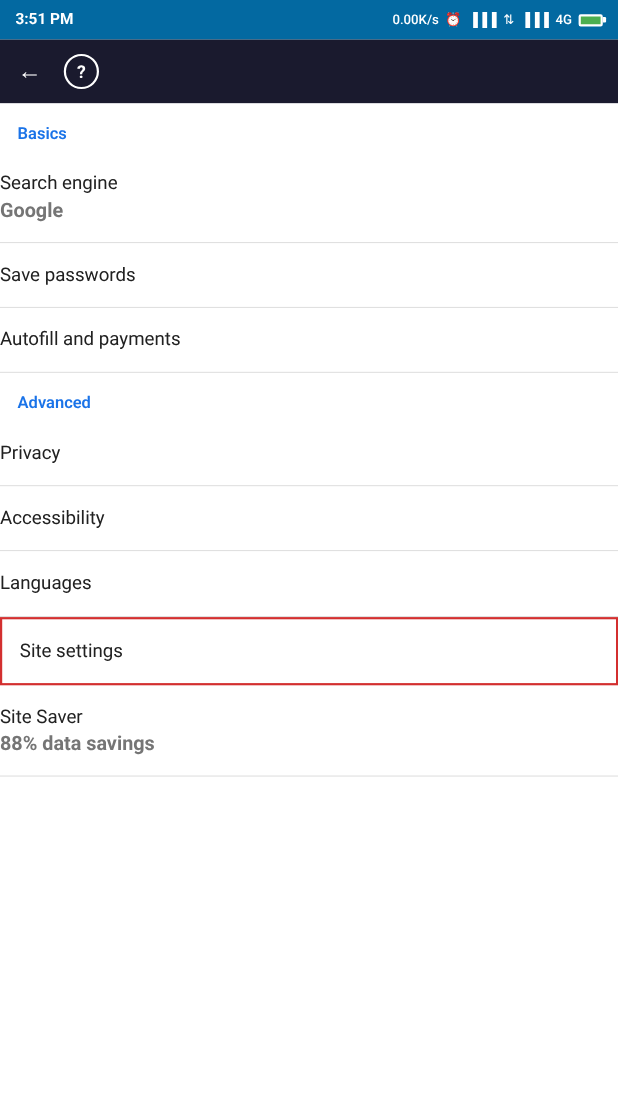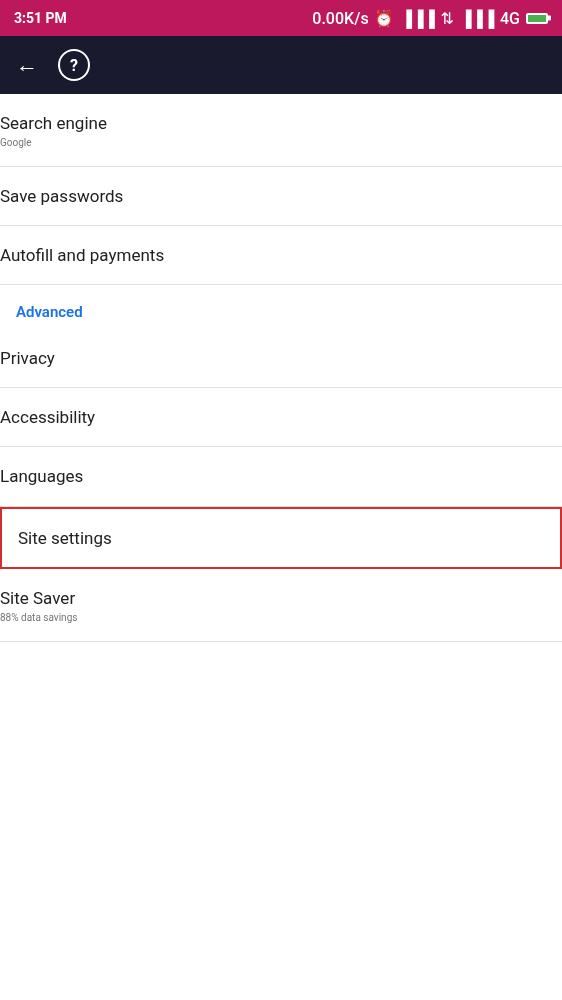--- a/index.html
+++ b/index.html
@@ -12,38 +12,38 @@
     body {
       width: 562px;
       min-height: 1000px;
       font-family: 'Roboto', Arial, sans-serif;
       background: #fff;
       overflow-x: hidden;
     }
 
     
     .status-bar {
-      background: #be185d;
+      background: #0369a1;
       color: #fff;
       display: flex;
       justify-content: space-between;
       align-items: center;
       padding: 6px 14px;
       height: 36px;
       font-size: 13px;
       font-weight: 500;
     }
 
     .status-left {
       font-weight: 700;
       font-size: 14px;
     }
 
     .status-center {
-      font-size: 16px;
+      font-size: 12px;
       display: flex;
       align-items: center;
       gap: 6px;
     }
 
     .battery-icon {
       display: inline-block;
       width: 22px;
       height: 11px;
       border: 2px solid #fff;
@@ -125,23 +125,24 @@
       cursor: pointer;
     }
 
     .settings-item-title {
       font-size: 17px;
       color: #212121;
       line-height: 1.3;
     }
 
     .settings-item-subtitle {
-      font-size: 10px;
+      font-size: 18px;
       color: #757575;
       margin-top: 3px;
+      font-weight: bold;
     }
 
     
     .settings-item.highlighted {
       border: 2.5px solid #d32f2f;
       margin: 0;
       padding: 18px 16px;
     }
   </style>
 </head>
@@ -160,20 +161,21 @@
   </span>
 </div>
 
 <div class="app-header">
   <span class="back-arrow">←</span>
   <div class="help-btn">?</div>
 </div>
 
 <div class="settings-content">
 
+  <div class="section-header blue">Basics</div>
 
   <div class="settings-item">
     <div class="settings-item-title">Search engine</div>
     <div class="settings-item-subtitle">Google</div>
   </div>
 
   <div class="settings-item">
     <div class="settings-item-title">Save passwords</div>
   </div>
 

